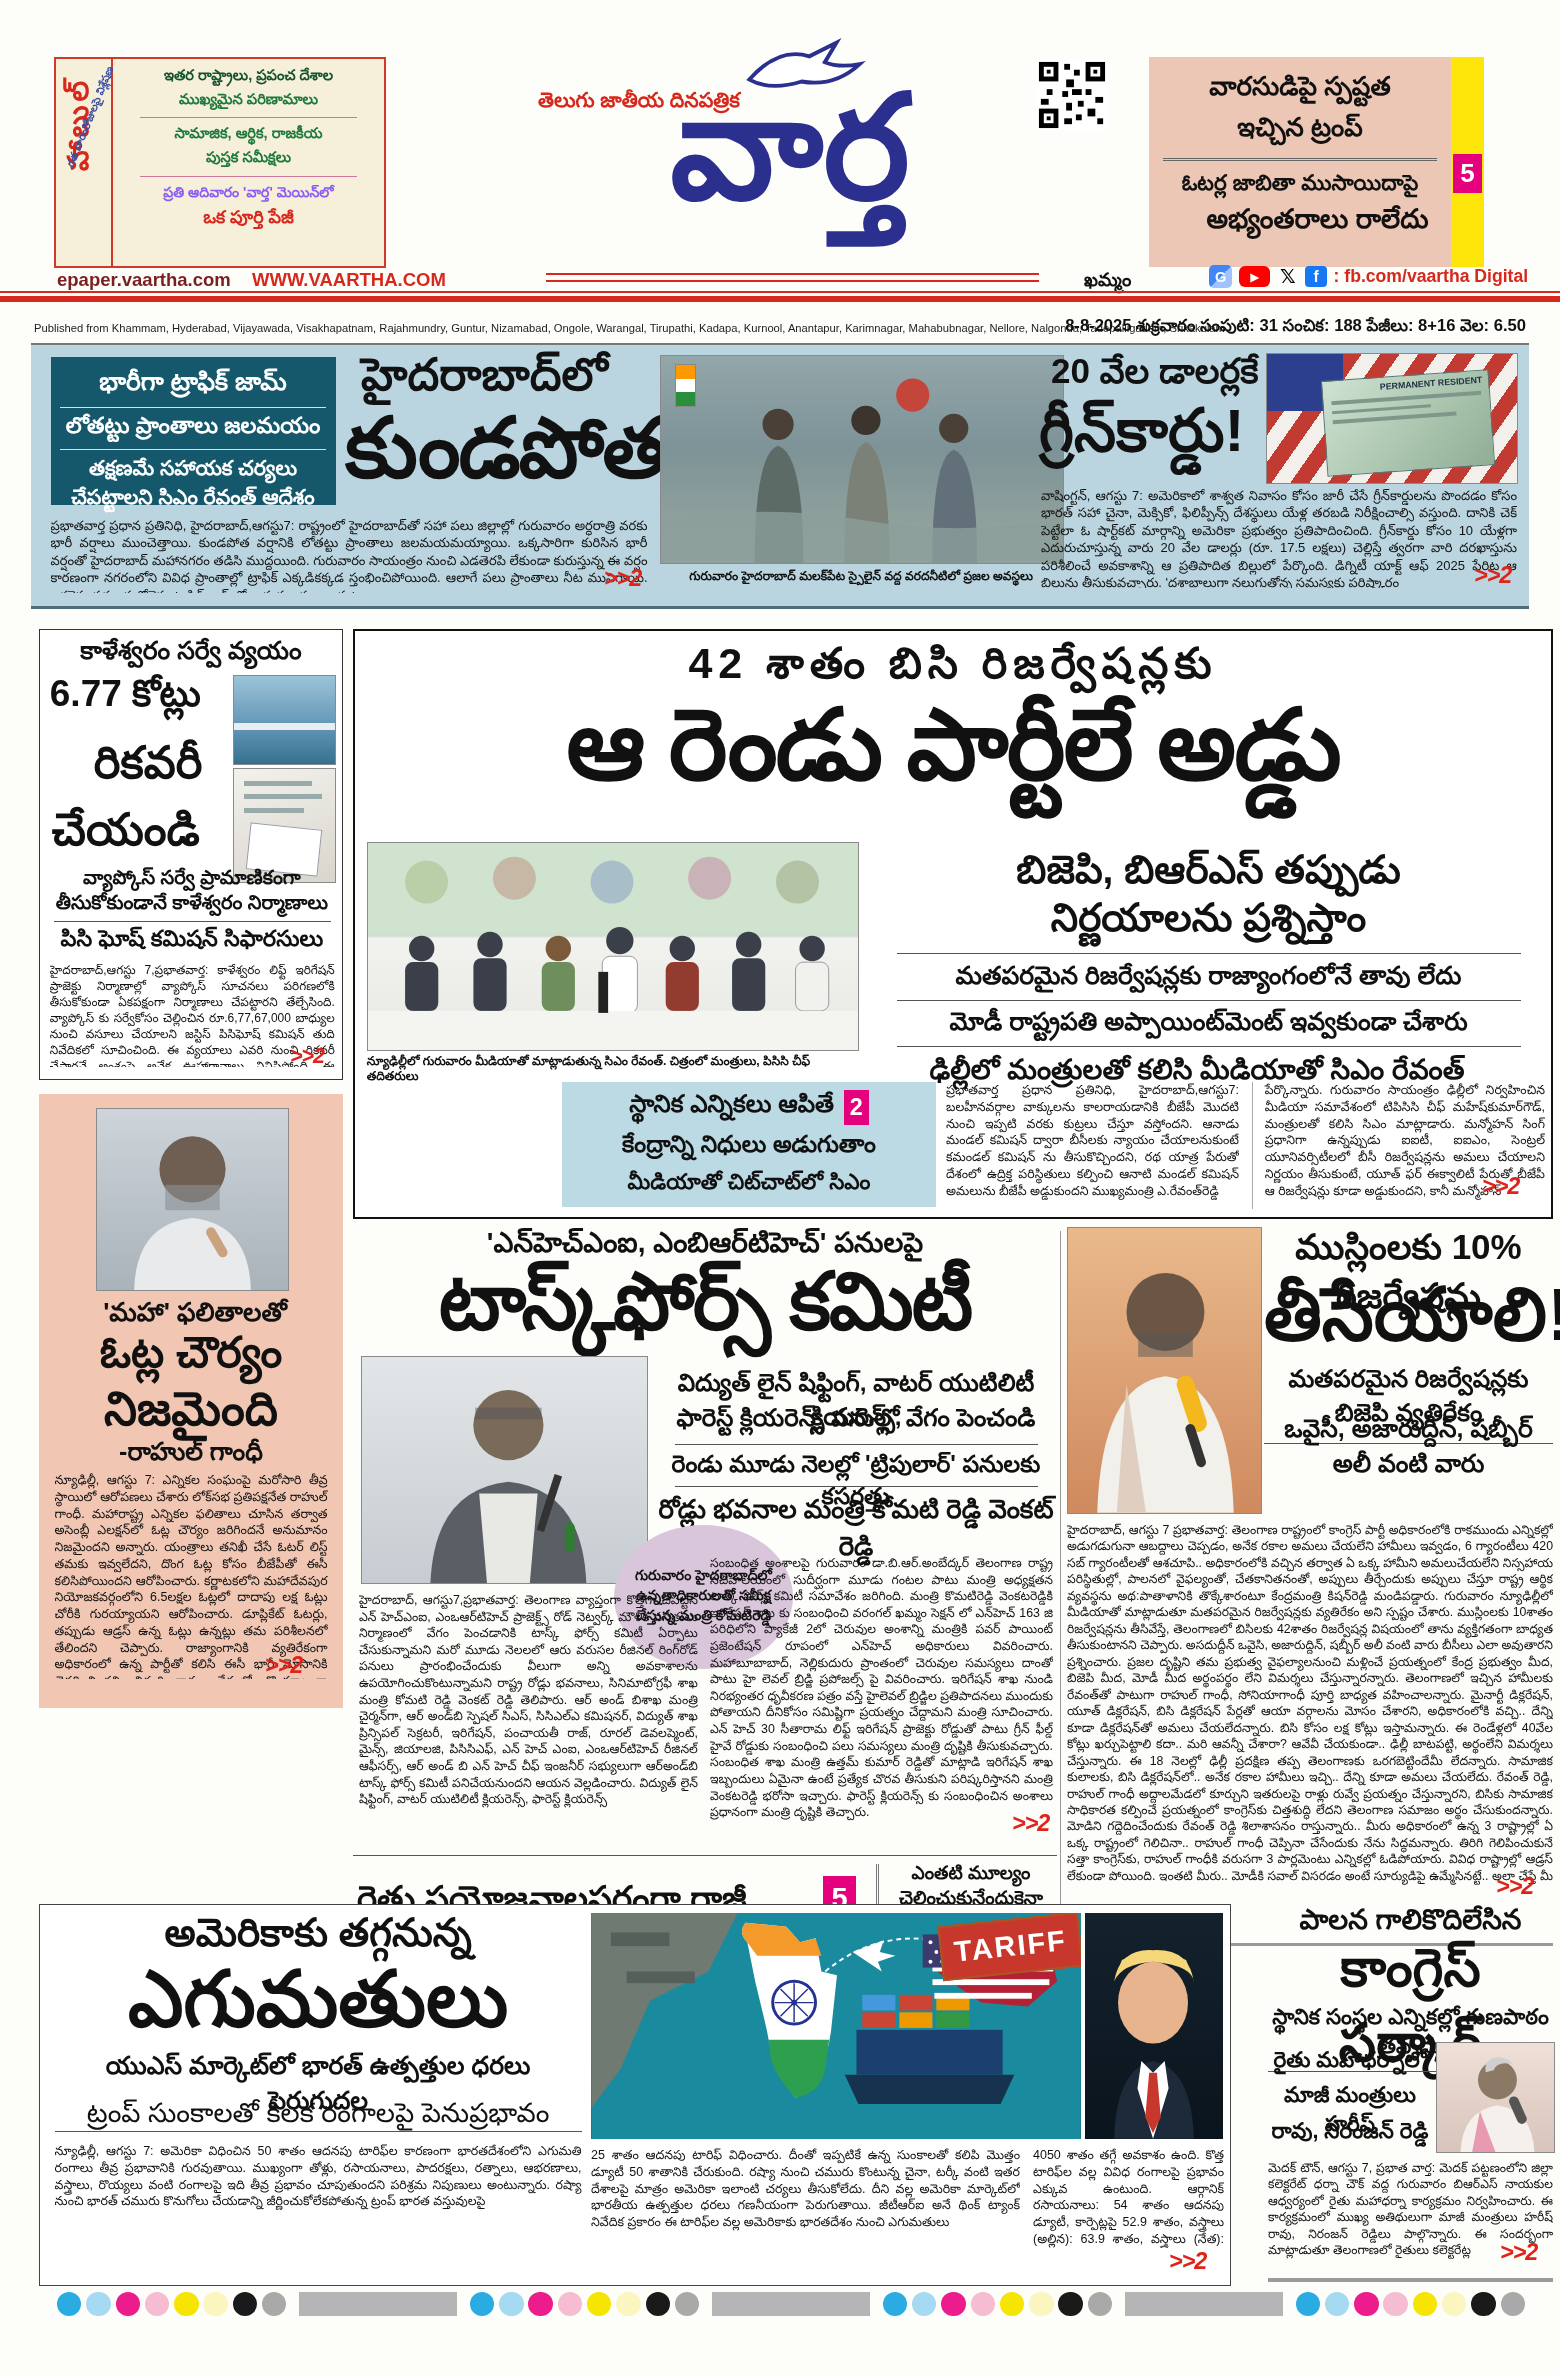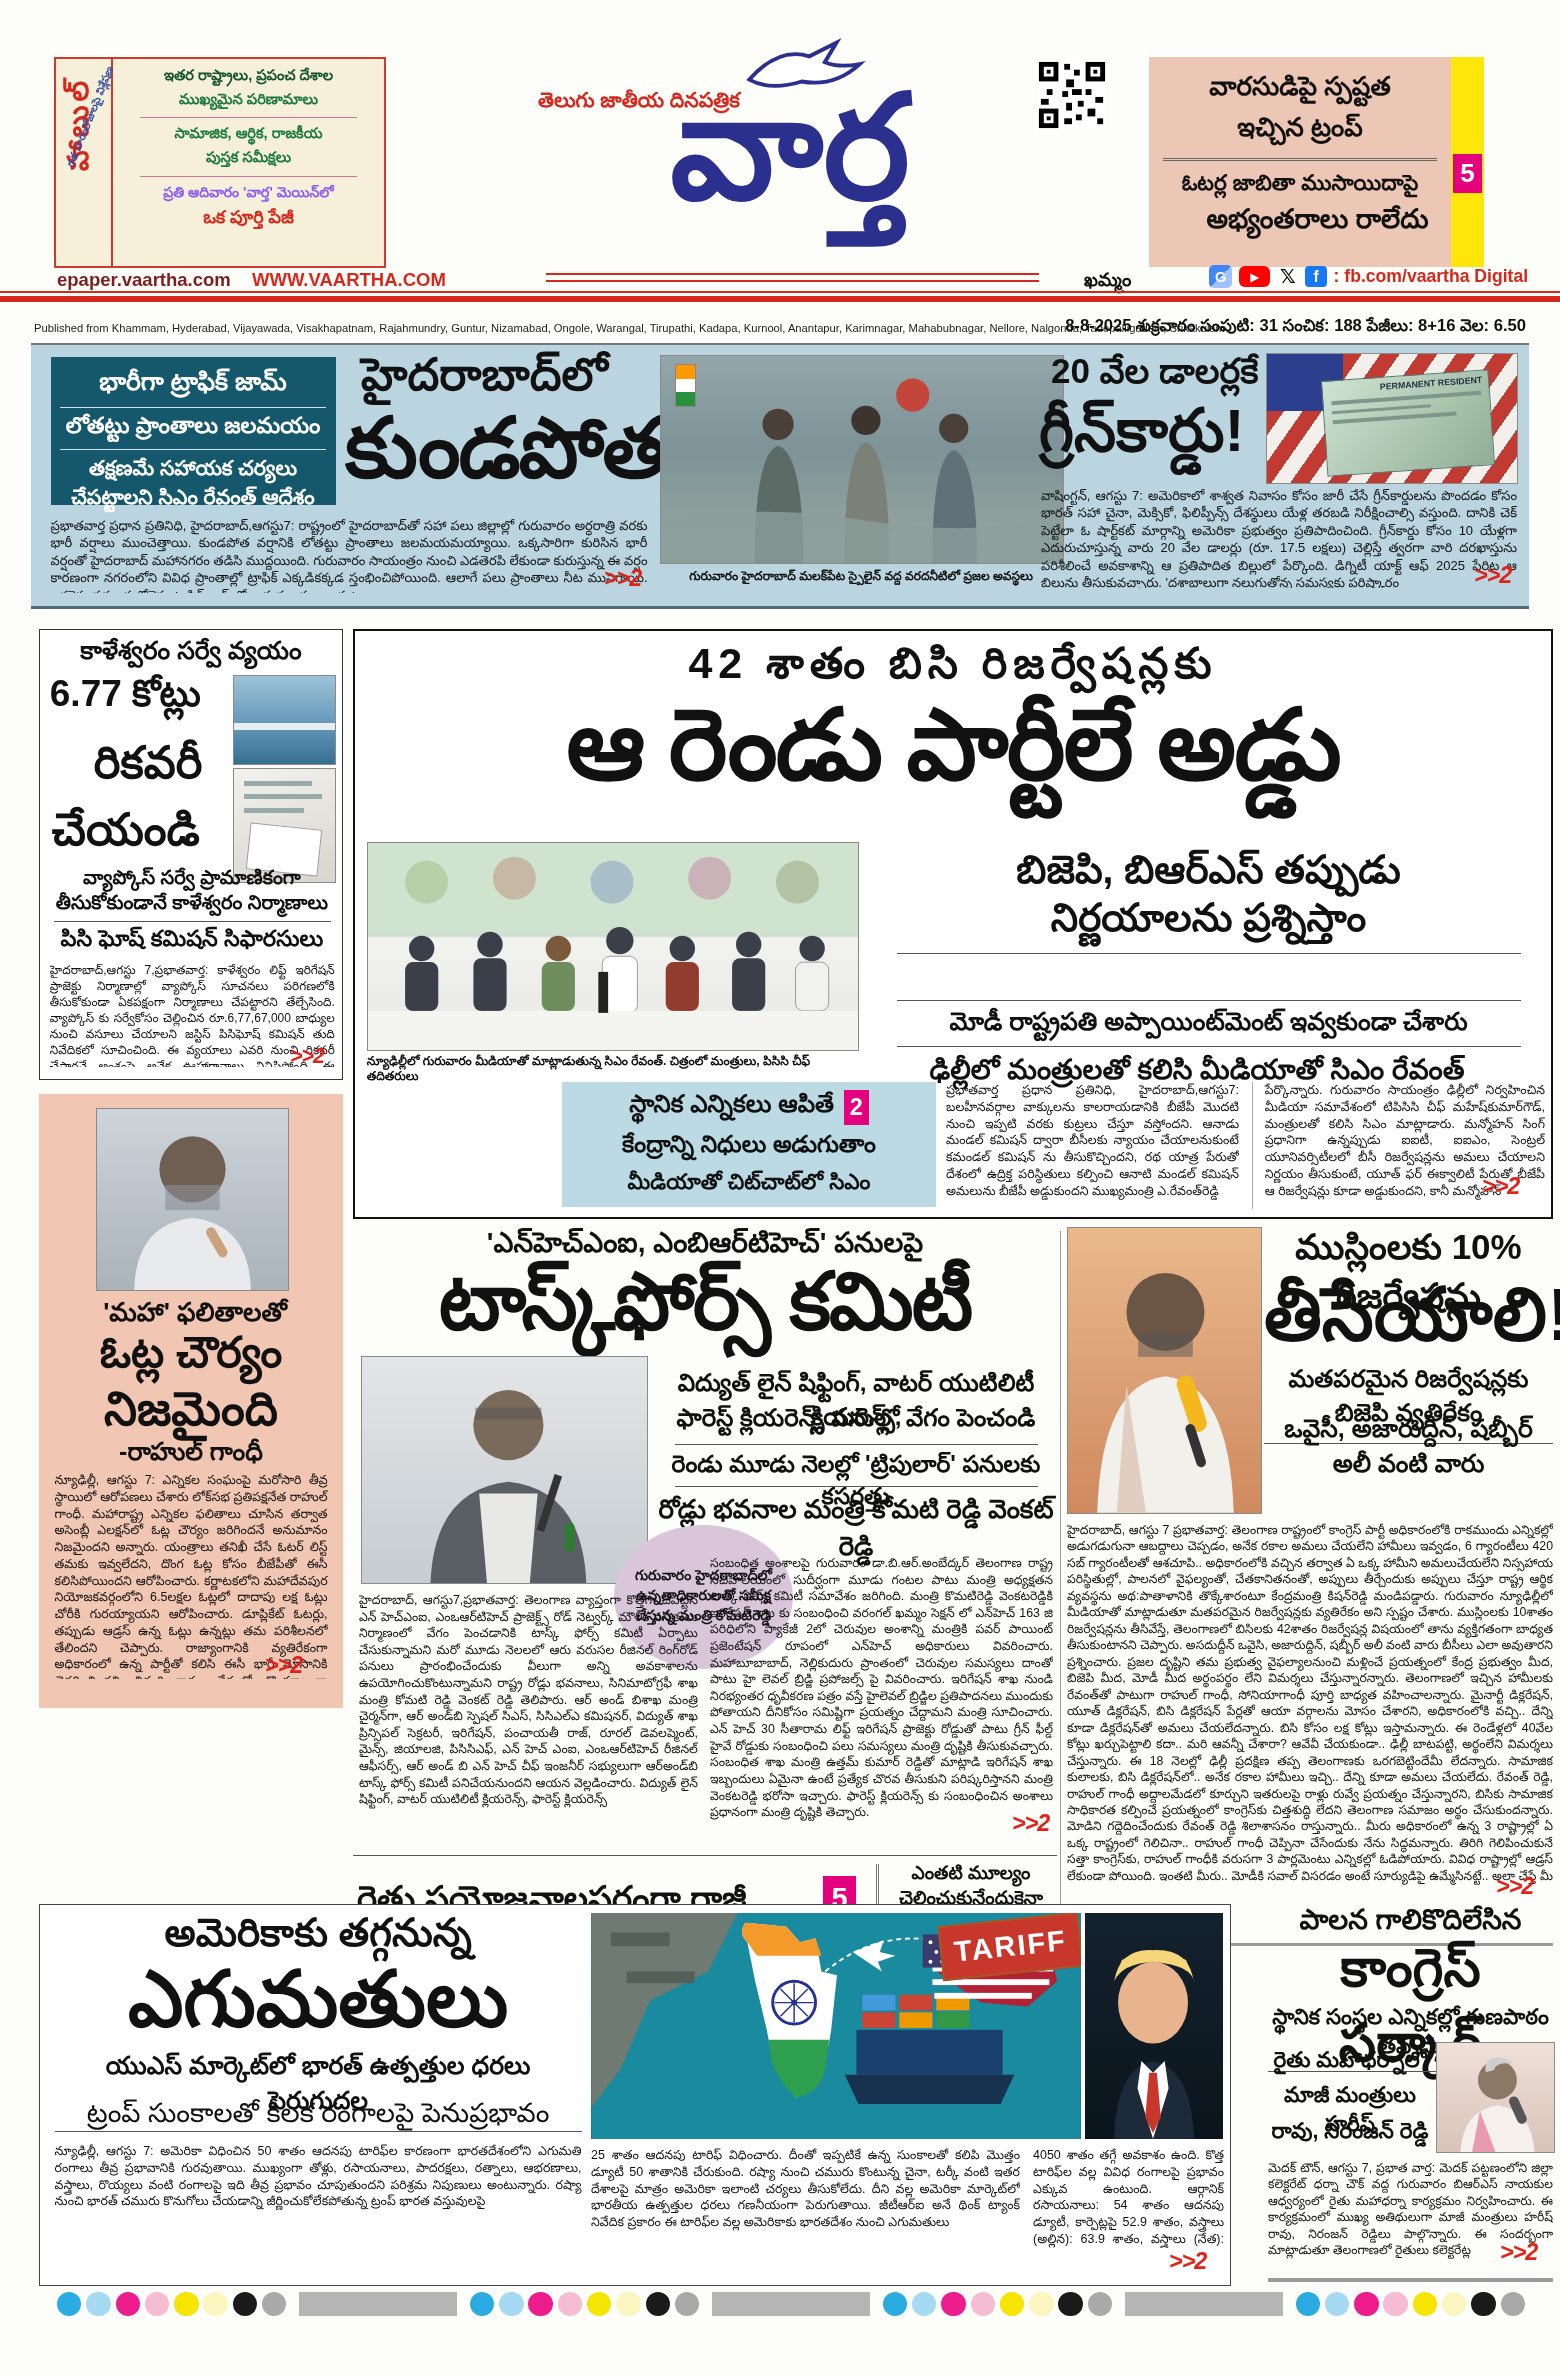--- a/index.html
+++ b/index.html
@@ -202,20 +202,21 @@
         </g>
         <rect x="0" y="172" width="502" height="40" fill="#f4f4f0"></rect>
         <rect x="236" y="132" width="10" height="42" fill="#222"></rect>
       </svg>
     </div>
     <div class="abs cap" style="left:11.7px;top:423px;width:490px;font-weight:bold;">న్యూఢిల్లీలో గురువారం మీడియాతో మాట్లాడుతున్న సిఎం రేవంత్. చిత్రంలో మంత్రులు, పిసిసి చీఫ్ తదితరులు</div>
 
     <div class="abs c b" style="left:527px;top:217px;width:653px;font-size:39px;">బిజెపి, బిఆర్‌ఎస్ తప్పుడు</div>
     <div class="abs c b" style="left:527px;top:265px;width:653px;font-size:39px;">నిర్ణయాలను ప్రశ్నిస్తాం</div>
     <div class="abs thinrule" style="left:542px;top:322px;width:624px;"></div>
+    <div class="abs c b" style="left:527px;top:330px;width:653px;font-size:25px;">మతపరమైన రిజర్వేషన్లకు రాజ్యాంగంలోనే తావు లేదు</div>
     <div class="abs thinrule" style="left:542px;top:369px;width:624px;"></div>
     <div class="abs c b" style="left:527px;top:376px;width:653px;font-size:25px;">మోడీ రాష్ట్రపతి అప్పాయింట్‌మెంట్ ఇవ్వకుండా చేశారు</div>
     <div class="abs thinrule" style="left:542px;top:415px;width:624px;"></div>
     <div class="abs c b" style="left:495px;top:423px;width:694px;font-size:28px;">ఢిల్లీలో మంత్రులతో కలిసి మీడియాతో సిఎం రేవంత్</div>
 
     <div class="abs" style="left:207px;top:451px;width:374px;height:125px;background:#bcdae4;text-align:center;padding-top:7.8px;box-sizing:border-box;">
       <div style="display:flex;align-items:center;justify-content:center;gap:9.8px;">
         <span class="b" style="font-size:24.4px;">స్థానిక ఎన్నికలు ఆపితే</span>
         <span class="pgbadge" style="width:25px;height:35px;font-size:23.4px;">2</span>
       </div>

